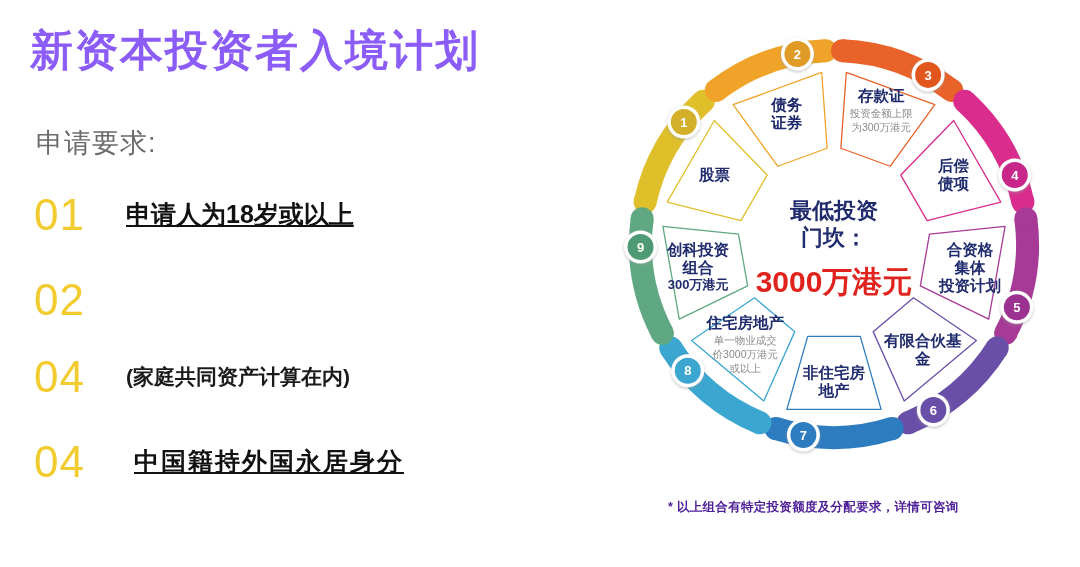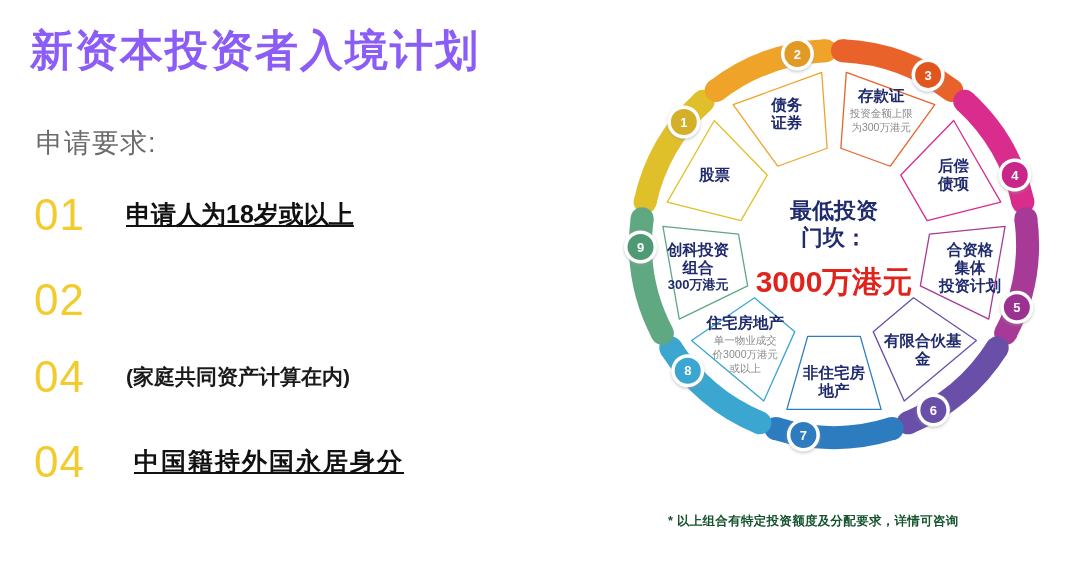--- a/index.html
+++ b/index.html
@@ -51,22 +51,22 @@
   #req-3{top:355px;}
   #req-4{top:440px;}
   #req-4 .req-text{letter-spacing:2px;padding-left:8px;text-align:center;}
 
   
   #wheel-panel{position:absolute;left:612px;top:16px;width:468px;height:551px;}
   #wheel-svg{position:absolute;left:0;top:0;}
 
   #footnote{
     position:absolute;left:56px;top:483px;
-    font-size:12.5px;color:#14532d;font-weight:700;
-    white-space:nowrap;letter-spacing:.3px;margin-top:14px;
+    font-size:12.5px;color:#4c1d95;font-weight:700;
+    white-space:nowrap;letter-spacing:.3px;
   }
 
   
   .center-head{
     font-family:"Liberation Sans","DejaVu Sans",sans-serif;
     font-size:22px;font-weight:700;fill:#1F2B6C;
   }
   .center-amount{
     font-family:"Liberation Sans","DejaVu Sans",sans-serif;
     font-size:30px;font-weight:700;fill:#E0231C;

